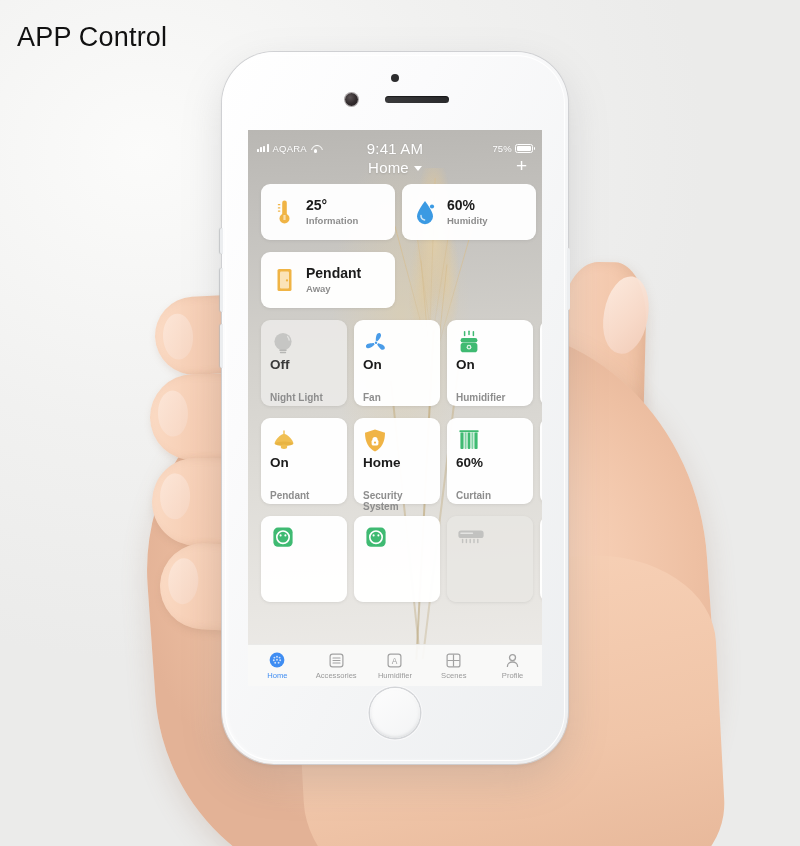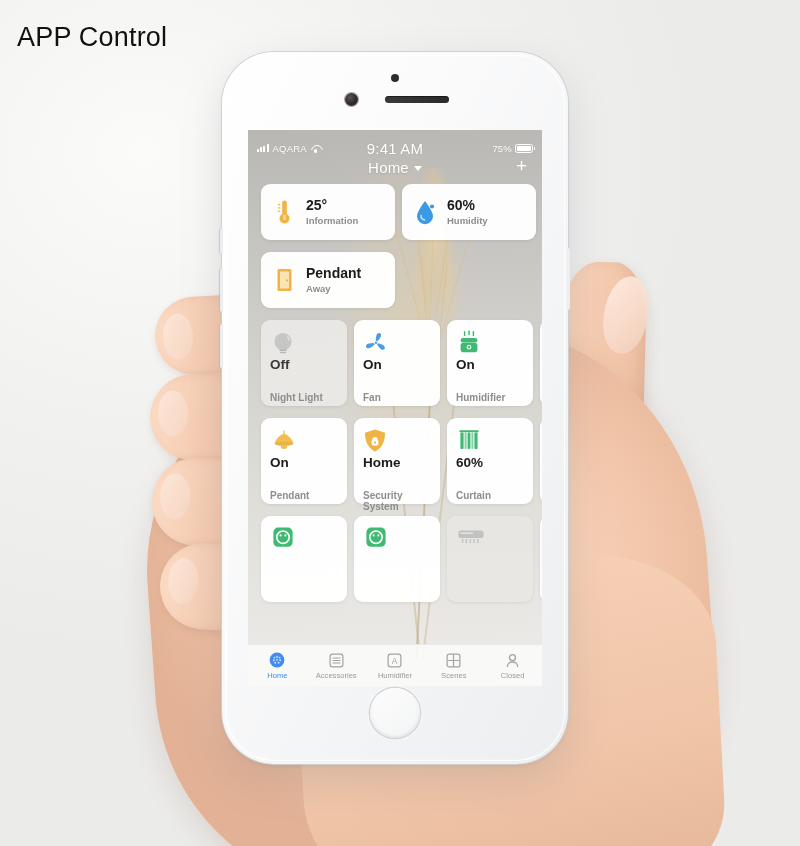--- a/index.html
+++ b/index.html
@@ -588,21 +588,21 @@
         </div>
         <span>Scenes</span>
       </div>
       <div class="tab">
         <div class="ticon">
           <svg width="15" height="15" viewBox="0 0 15 15">
             <circle cx="7.5" cy="4.6" r="3" fill="none" stroke="#a2a2a2" stroke-width="1.3"></circle>
             <path d="M2.4 13.4 a5.1 4.4 0 0 1 10.2 0" fill="none" stroke="#a2a2a2" stroke-width="1.3" stroke-linecap="round"></path>
           </svg>
         </div>
-        <span>Closed</span>
+        <span>Profile</span>
       </div>
     </div>
   </div>
 
   <div class="home-btn"></div>
 </div>
 
 <div class="thumb"></div>
 <div class="thumb-nail"></div>
 <div class="knuckle"></div>

